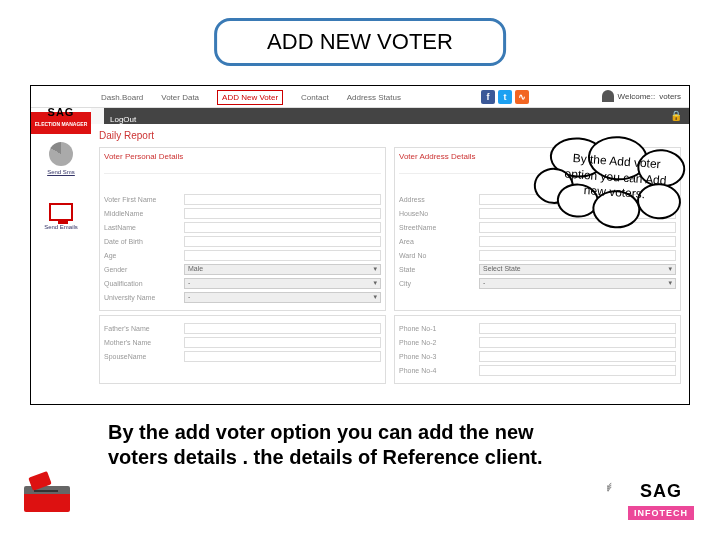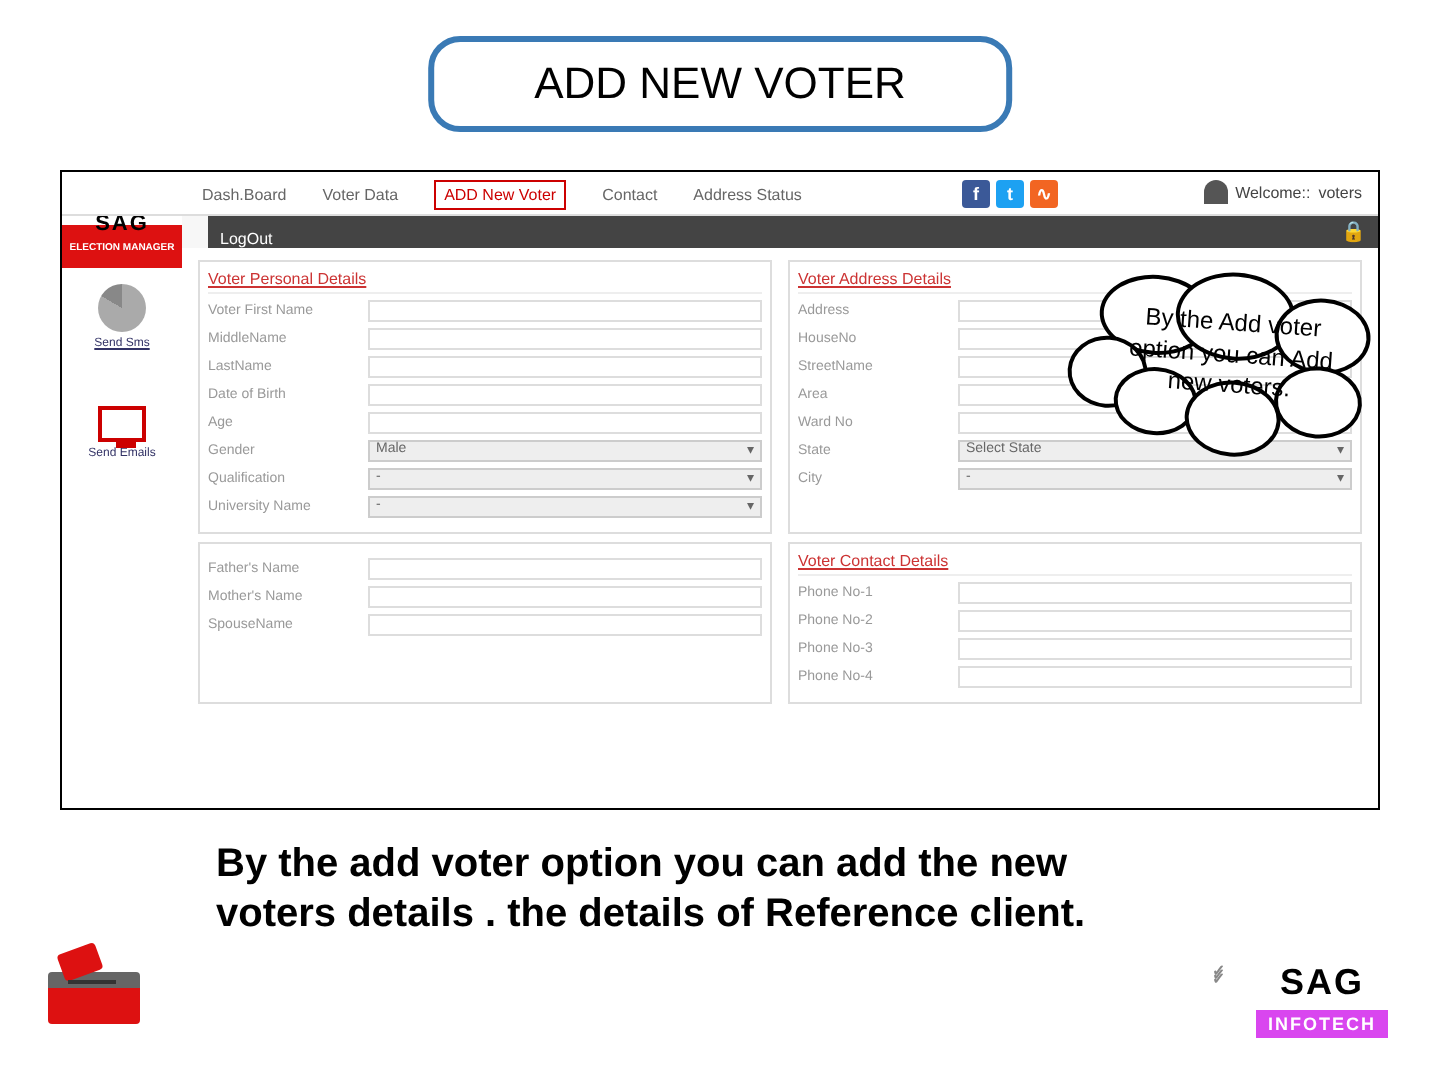--- a/index.html
+++ b/index.html
@@ -22,38 +22,38 @@
   .lock { position: absolute; right: 6px; top: 2px; color: #fff; font-size: 10px; }
   .sidebar { position: absolute; left: 0; top: 48px; width: 60px; bottom: 0; background: #fff; }
   .side-item { text-align: center; padding: 8px 2px; font-size: 6px; color: #336; }
   .pie { width: 24px; height: 24px; border-radius: 50%; background: conic-gradient(#aaa 0 300deg, #888 300deg); margin: 0 auto 3px; }
   .tv { width: 24px; height: 18px; border: 2px solid #c00; margin: 12px auto 3px; position: relative; }
   .tv::after { content: ""; position: absolute; bottom: -5px; left: 7px; width: 10px; height: 3px; background: #c00; }
   .main { position: absolute; left: 60px; top: 38px; right: 0; bottom: 0; background: #fff; padding: 6px 8px; }
   .daily { color: #c33; font-size: 10px; margin-bottom: 6px; }
   .cols { display: flex; gap: 8px; }
   .col { flex: 1; border: 1px solid #ddd; padding: 4px; }
-  .sec-head { color: #c33; font-size: 8px; border-bottom: 1px solid #eee; padding-bottom: 2px; margin-bottom: 3px; text-decoration: underline; }
+  .sec-head { color: #c33; font-size: 8px; border-bottom: 1px solid #eee; padding-bottom: 12px; margin-bottom: 20px; }
   .frow { display: flex; align-items: center; margin: 3px 0; }
   .flabel { width: 80px; color: #999; font-size: 7px; }
   .finput { flex: 1; height: 11px; background: #fff; border: 1px solid #ddd; }
   .fsel { flex: 1; height: 11px; background: #eee; border: 1px solid #ccc; font-size: 7px; padding-left: 3px; color: #666; position: relative; }
   .fsel::after { content: "▾"; position: absolute; right: 3px; top: 0; }
   .cloud { position: absolute; top: 140px; right: 32px; width: 150px; height: 90px; transform: rotate(4deg); z-index: 5; }
   .cloud-body { position: absolute; width: 150px; height: 90px; }
   .bubble { position: absolute; background: #fff; border: 2px solid #000; border-radius: 50%; }
   .b1 { width: 56px; height: 40px; top: 0; left: 10px; } .b2 { width: 60px; height: 44px; top: -4px; left: 48px; } .b3 { width: 48px; height: 38px; top: 6px; left: 98px; }
   .b4 { width: 40px; height: 36px; top: 32px; left: -4px; } .b5 { width: 42px; height: 34px; top: 46px; left: 20px; }
   .b6 { width: 48px; height: 38px; top: 50px; left: 56px; } .b7 { width: 44px; height: 36px; top: 40px; left: 100px; }
   .cloud-txt { position: absolute; top: 14px; left: 16px; width: 122px; font-size: 12px; line-height: 1.3; text-align: center; z-index: 2; }
   .caption { position: absolute; left: 108px; top: 420px; width: 470px; font-size: 20px; font-weight: bold; line-height: 1.25; }
   .footer-logo { position: absolute; right: 26px; bottom: 20px; text-align: center; }
   .sag2 { font-size: 18px; font-weight: bold; letter-spacing: 1px; position: relative; }
   .checks { position: absolute; left: -22px; top: 4px; font-size: 8px; color: #888; line-height: 2px; }
-  .infotech { background: #d946ef; color: #fff; font-size: 9px; padding: 2px 6px; letter-spacing: 1px; font-weight: bold; display: inline-block; }
+  .infotech { background: #ec4899; color: #fff; font-size: 9px; padding: 2px 6px; letter-spacing: 1px; font-weight: bold; display: inline-block; }
   .left-ballot { position: absolute; left: 24px; bottom: 28px; }
   .ballot2 { width: 46px; height: 26px; background: linear-gradient(#666 0 30%, #d11 30%); border-radius: 2px; position: relative; }
   .ballot2::before { content: ""; position: absolute; top: -12px; left: 6px; width: 20px; height: 14px; background: #d11; transform: rotate(-20deg); border-radius: 2px; }
   .slot { position: absolute; top: 4px; left: 10px; width: 24px; height: 2px; background: #333; }
 </style>
 </head>
 <body>
 
 <div class="slide-title">ADD NEW VOTER</div>
 
@@ -90,20 +90,21 @@
     <div class="side-item">
       <div class="pie"></div>
       <u>Send Sms</u>
     </div>
     <div class="side-item">
       <div class="tv"></div>
       <span>Send Emails</span>
     </div>
   </div>
   <div class="main">
+    <div class="daily">Daily Report</div>
     <div class="cols">
       <div class="col">
         <div class="sec-head">Voter Personal Details</div>
         <div class="frow">
             <div class="flabel">Voter First Name</div>
             <div class="finput"></div>
           </div>
         <div class="frow">
             <div class="flabel">MiddleName</div>
             <div class="finput"></div>
@@ -174,21 +175,20 @@
         <div class="frow">
             <div class="flabel">Mother's Name</div>
             <div class="finput"></div>
           </div>
         <div class="frow">
             <div class="flabel">SpouseName</div>
             <div class="finput"></div>
           </div>
       </div>
       <div class="col">
-        <div class="sec-head">Voter Contact Details</div>
         <div class="frow">
             <div class="flabel">Phone No-1</div>
             <div class="finput"></div>
           </div>
         <div class="frow">
             <div class="flabel">Phone No-2</div>
             <div class="finput"></div>
           </div>
         <div class="frow">
             <div class="flabel">Phone No-3</div>

